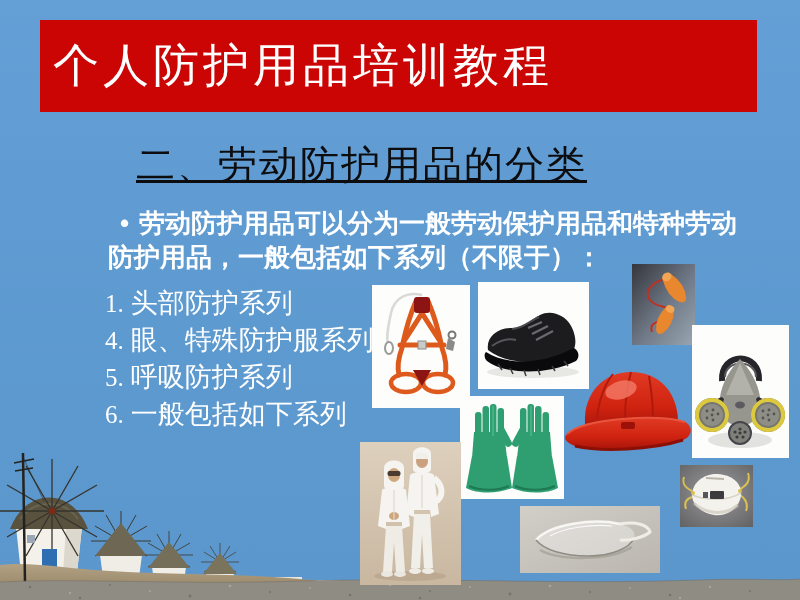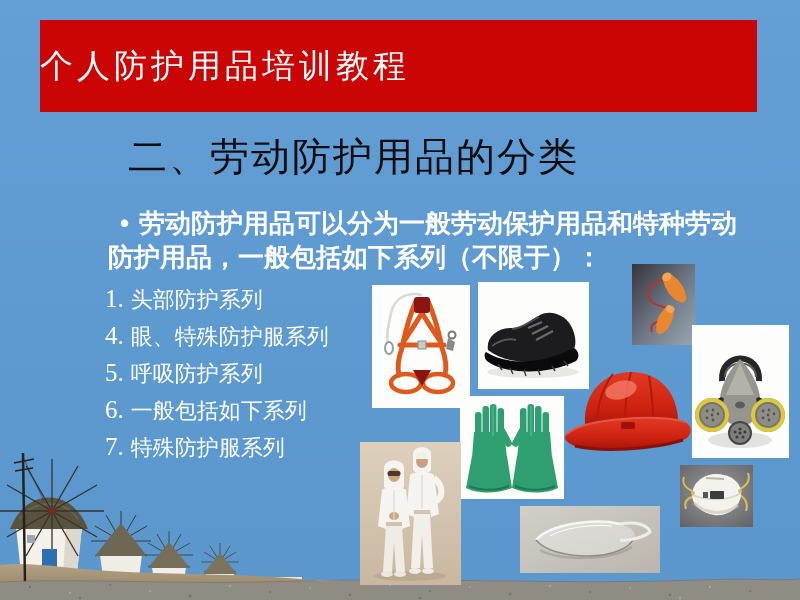--- a/index.html
+++ b/index.html
@@ -1,31 +1,31 @@
 <!DOCTYPE html>
 <html><head>
 <meta charset="utf-8">
 <style>
   html,body{margin:0;padding:0;}
   body{width:800px;height:600px;overflow:hidden;font-family:"Liberation Sans",sans-serif;}
   .slide{position:relative;width:800px;height:600px;overflow:hidden;
          background:linear-gradient(180deg,#649fd6 0%,#5d9ad0 55%,#5b97cd 100%);}
   .scene{position:absolute;left:0;top:415px;width:800px;height:185px;display:block;}
   .banner{position:absolute;left:40px;top:20px;width:717px;height:92px;background:#cb0404;}
-  .banner span{display:block;line-height:92px;color:#ffffff;
-               font-family:"Liberation Serif",serif;font-size:33px;letter-spacing:4px;white-space:nowrap;}
-  .heading{position:absolute;left:128px;top:130px;margin:0;color:#0d0d0f;font-weight:400;
-           font-family:"Liberation Serif",serif;font-size:39px;letter-spacing:2px;white-space:nowrap;}
+  .banner span{display:block;line-height:92px;padding-left:13px;color:#ffffff;
+               font-family:"Liberation Serif",serif;font-size:46px;letter-spacing:4px;white-space:nowrap;}
+  .heading{position:absolute;left:128px;top:130px;margin:8px;color:#0d0d0f;font-weight:400;
+           font-family:"Liberation Serif",serif;font-size:39px;letter-spacing:2px;white-space:nowrap;text-decoration:underline;}
   .bullet{position:absolute;left:108px;top:206px;width:648px;margin:0;color:#ffffff;
           font-size:26px;line-height:34px;font-weight:700;text-indent:12px;}
   .bullet .marker{margin-right:10px;}
   .ppe-list{position:absolute;left:105px;top:285px;margin:0;padding:0;list-style:none;}
   .ppe-list li{height:37px;white-space:nowrap;color:#ffffff;}
   .ppe-list .num{font-family:"Liberation Serif",serif;font-size:25px;margin-right:7px;}
-  .ppe-list .lbl{font-size:22px;}
+  .ppe-list .lbl{font-size:27px;}
   .photo{position:absolute;margin:0;padding:0;}
   .photo svg{display:block;width:100%;height:100%;}
   .ph-harness{left:372px;top:285px;width:98px;height:123px;}
   .ph-shoe{left:478px;top:282px;width:111px;height:107px;}
   .ph-earplugs{left:632px;top:264px;width:63px;height:81px;}
   .ph-respirator{left:692px;top:325px;width:97px;height:133px;}
   .ph-hardhat{left:561px;top:360px;width:134px;height:106px;}
   .ph-gloves{left:460px;top:396px;width:104px;height:103px;}
   .ph-suits{left:360px;top:442px;width:101px;height:143px;}
   .ph-glasses{left:520px;top:506px;width:140px;height:67px;}
@@ -160,21 +160,20 @@
 
   <h1 class="heading">二、劳动防护用品的分类</h1>
 
   <p class="bullet"><span class="marker">•</span><span>劳动防护用品可以分为一般劳动保护用品和特种劳动防护用品，一般包括如下系列（不限于）：</span></p>
 
   <ol class="ppe-list">
     <li><span class="num">1.</span><span class="lbl">头部防护系列</span></li>
     <li><span class="num">4.</span><span class="lbl">眼、特殊防护服系列</span></li>
     <li><span class="num">5.</span><span class="lbl">呼吸防护系列</span></li>
     <li><span class="num">6.</span><span class="lbl">一般包括如下系列</span></li>
-    <li><span class="num">7.</span><span class="lbl">特殊防护服系列</span></li>
   </ol>
 
   <figure class="photo ph-harness" aria-label="safety-harness">
     <svg viewBox="0 0 98 123">
       <rect width="98" height="123" fill="#fdfdfc"></rect>
       <path d="M50,10 C34,6 22,14 19,28 C16,42 14,52 16,58" fill="none" stroke="#d9d9d6" stroke-width="2.5"></path>
       <ellipse cx="17" cy="63" rx="4" ry="6" fill="none" stroke="#9a9a98" stroke-width="2"></ellipse>
       <g stroke="#dd5a1c" stroke-width="5" fill="none" stroke-linecap="round">
         <path d="M44,16 C38,30 34,44 31,58"></path>
         <path d="M56,16 C62,30 66,44 69,58"></path>

